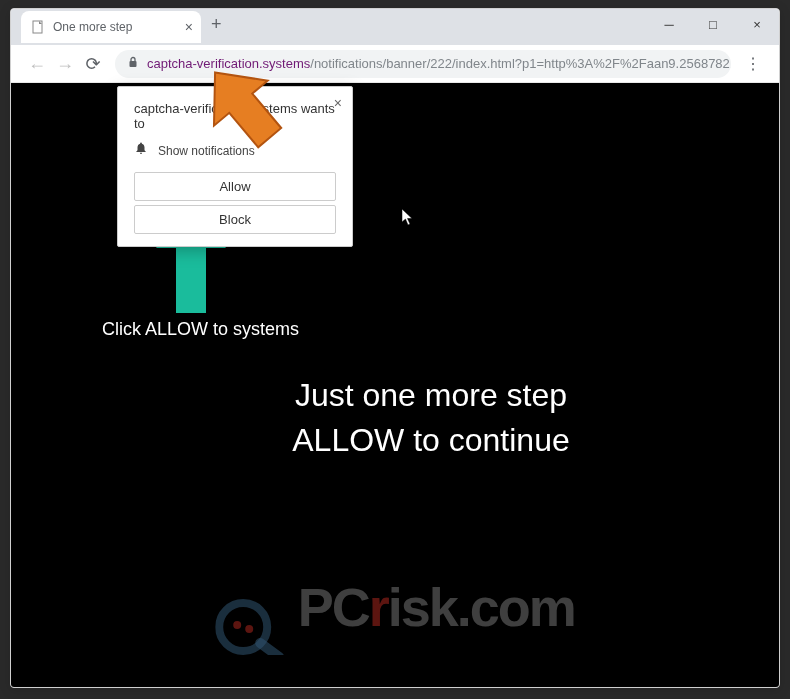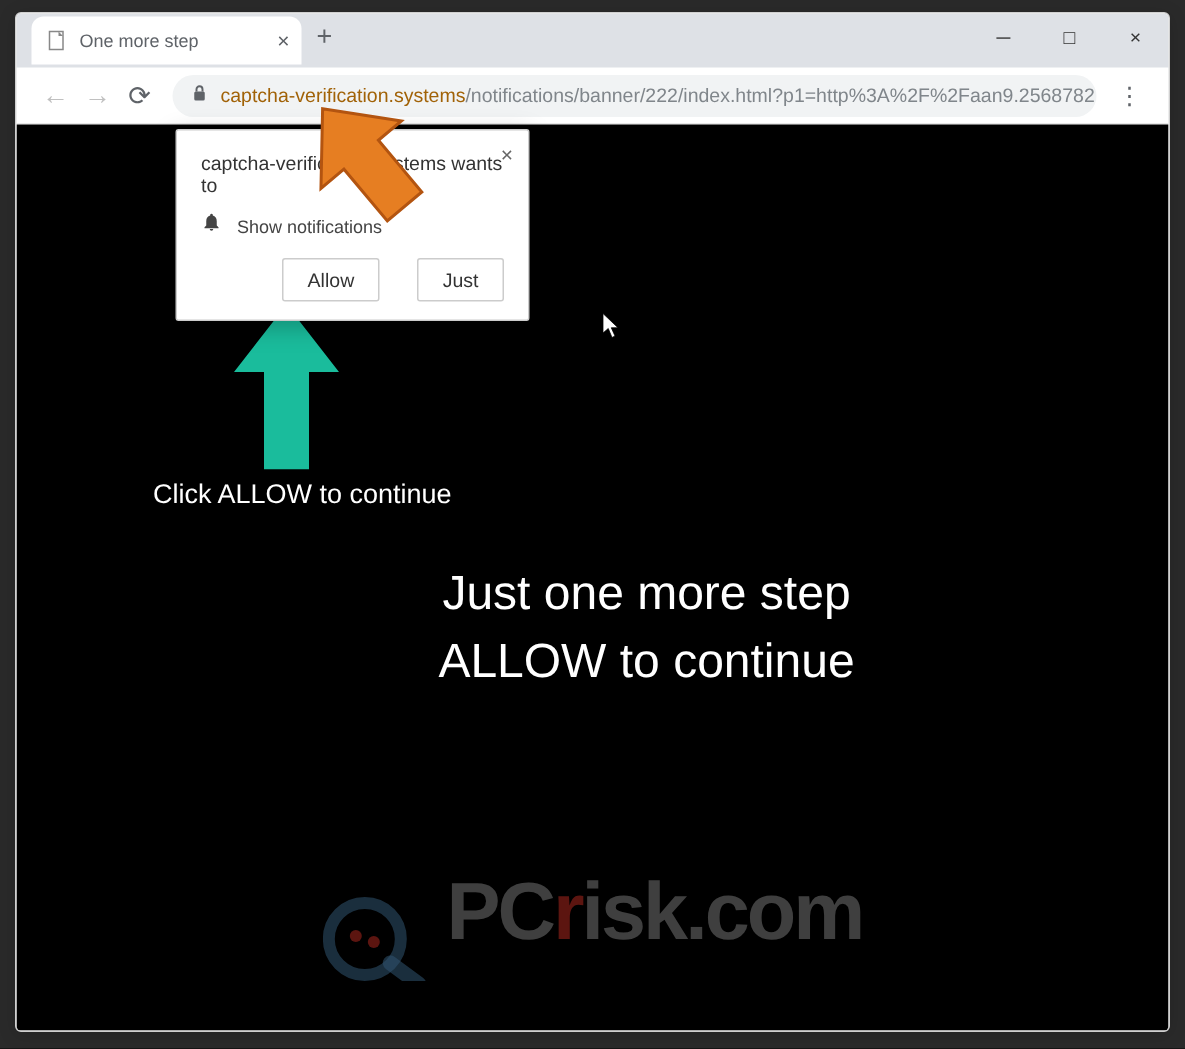--- a/index.html
+++ b/index.html
@@ -110,21 +110,21 @@
       margin: 0 8px;
       font-size: 13px;
       color: #5f6368;
       overflow: hidden;
       white-space: nowrap;
     }
     .lock-icon {
       margin-right: 8px;
       color: #5f6368;
     }
-    .url-domain { color: #a16207; }
+    .url-domain { color: #701a75; }
     .url-path { color: #80868b; }
     .menu-btn {
       width: 28px;
       height: 28px;
       display: flex;
       align-items: center;
       justify-content: center;
       color: #5f6368;
       font-size: 16px;
       cursor: pointer;
@@ -197,21 +197,22 @@
       display: flex;
       align-items: flex-end;
       font-size: 12px;
       color: #444;
       margin-bottom: 14px;
     }
     .bell-icon { margin-right: 10px; font-size: 14px; }
     .popup-buttons {
       display: flex;
       justify-content: flex-end;
-      gap: 25px;
+      gap: 4px;
+      flex-direction: column;
     }
     .popup-btn {
       padding: 6px 16px;
       font-size: 13px;
       border: 1px solid #ccc;
       background: #fff;
       color: #333;
       cursor: pointer;
       border-radius: 2px;
     }
@@ -292,31 +293,31 @@
       <div class="popup-notif-row">
         <span class="bell-icon">
           <svg width="14" height="14" viewBox="0 0 24 24">
               <path fill="#444" d="M12 22a2 2 0 0 0 2-2h-4a2 2 0 0 0 2 2zm6-6V11c0-3.07-1.64-5.64-4.5-6.32V4a1.5 1.5 0 1 0-3 0v.68C7.63 5.36 6 7.92 6 11v5l-2 2v1h16v-1l-2-2z"></path>
             </svg>
         </span>
         <span>Show notifications</span>
       </div>
       <div class="popup-buttons">
         <button class="popup-btn">Allow</button>
-        <button class="popup-btn">Just</button>
+        <button class="popup-btn">Block</button>
       </div>
     </div>
 
     <div class="green-arrow">
       <svg width="70" height="110" viewBox="0 0 70 110">
         <polygon points="35,0 70,45 50,45 50,110 20,110 20,45 0,45" fill="#1abc9c"></polygon>
       </svg>
     </div>
 
-    <div class="instruction-text">Click ALLOW to continue</div>
+    <div class="instruction-text">Click ALLOW to systems</div>
 
     <div class="main-text">
       <div>Just one more step</div>
       <div>ALLOW to continue</div>
     </div>
 
     <div class="cursor">
       <svg width="14" height="18" viewBox="0 0 14 18">
           <path d="M1 1 L1 14 L4.5 11 L7 17 L9 16 L6.5 10.5 L11 10.5 Z" fill="#fff" stroke="#000" stroke-width="0.5"></path>
         </svg>

